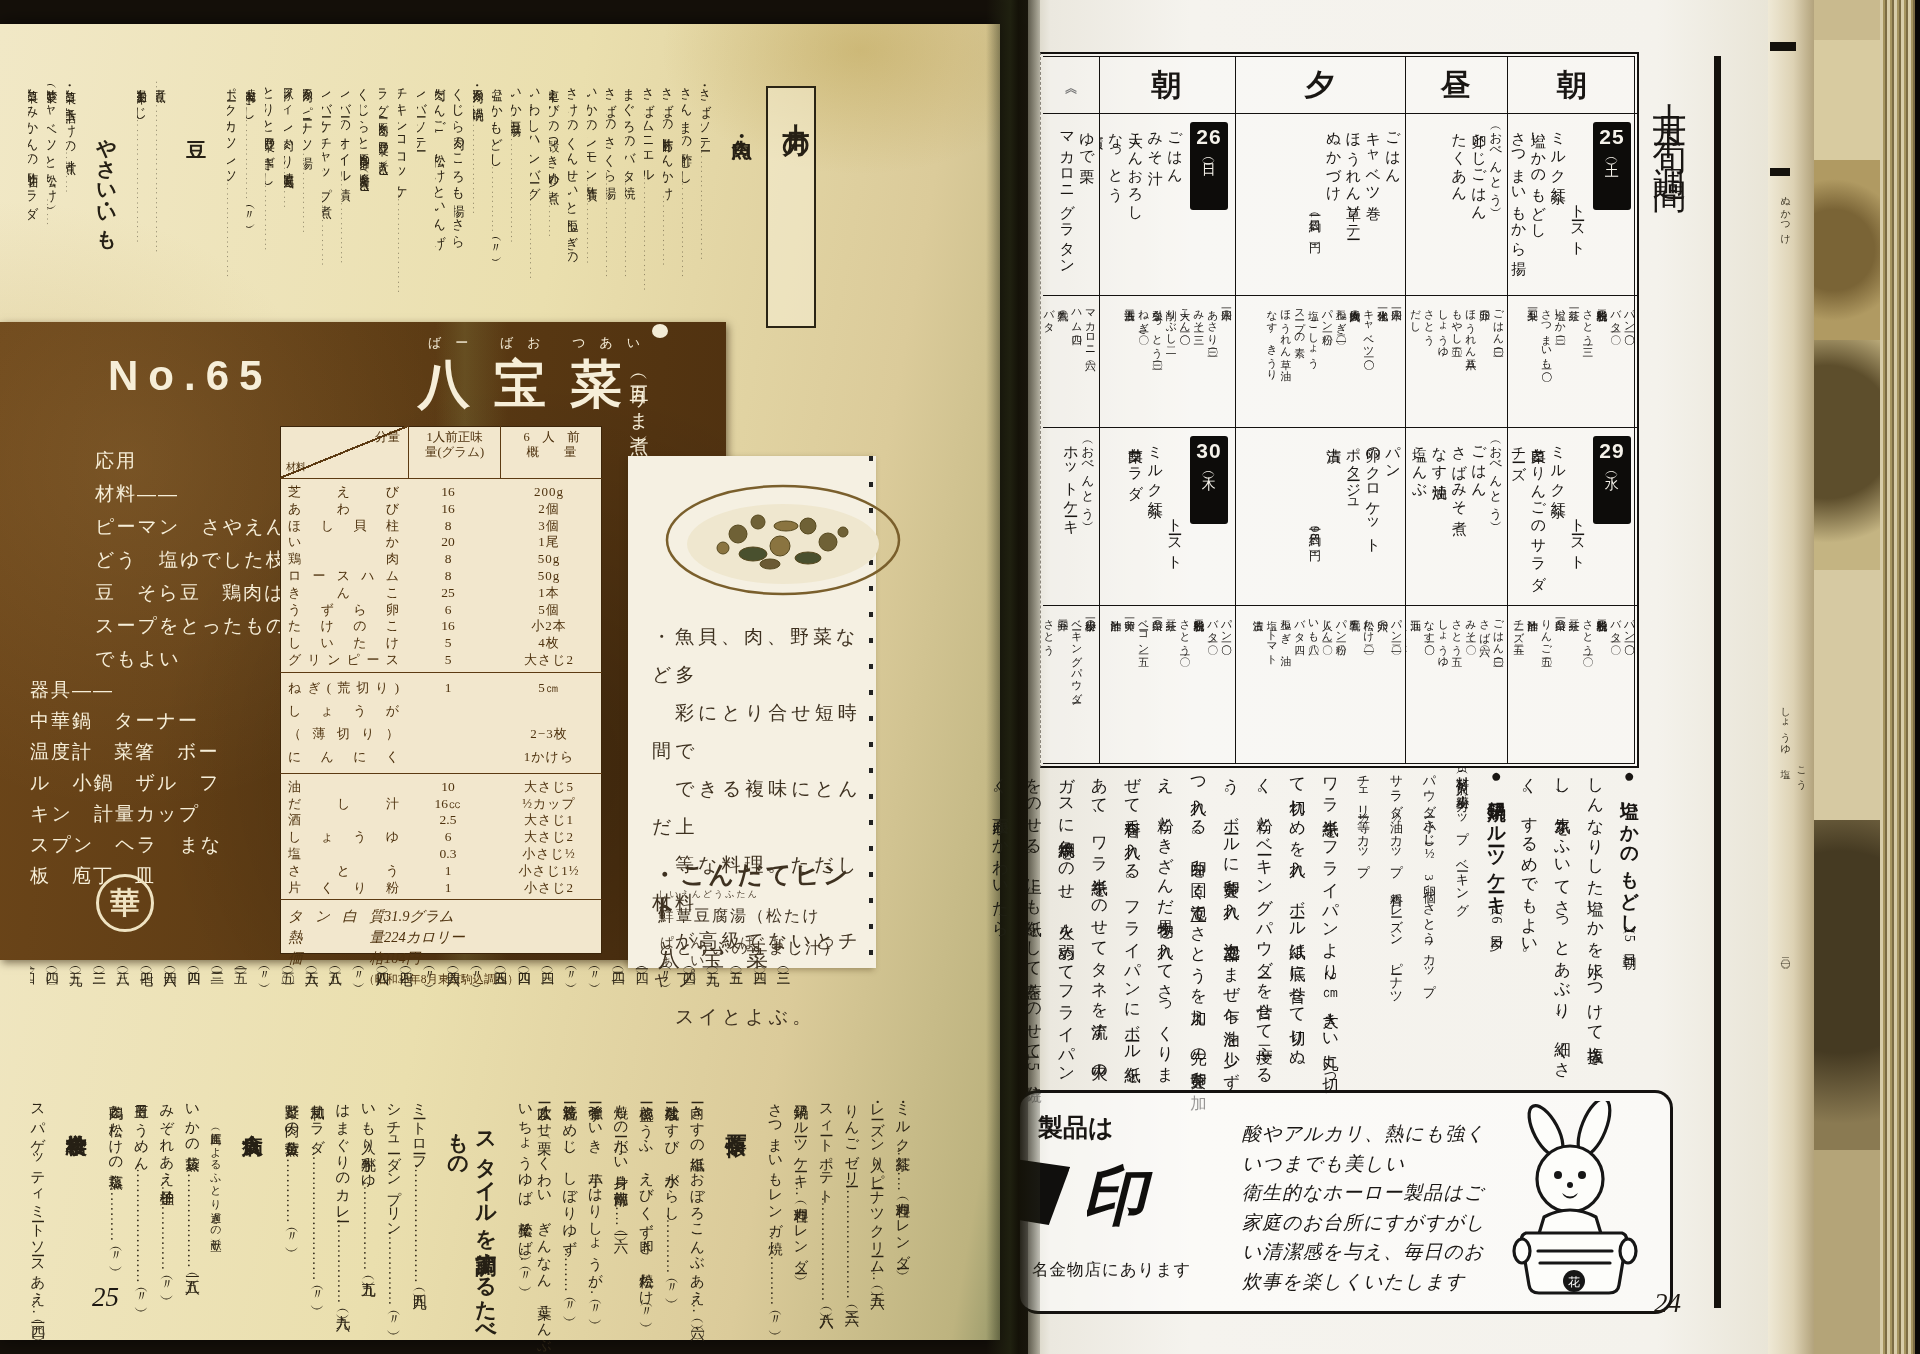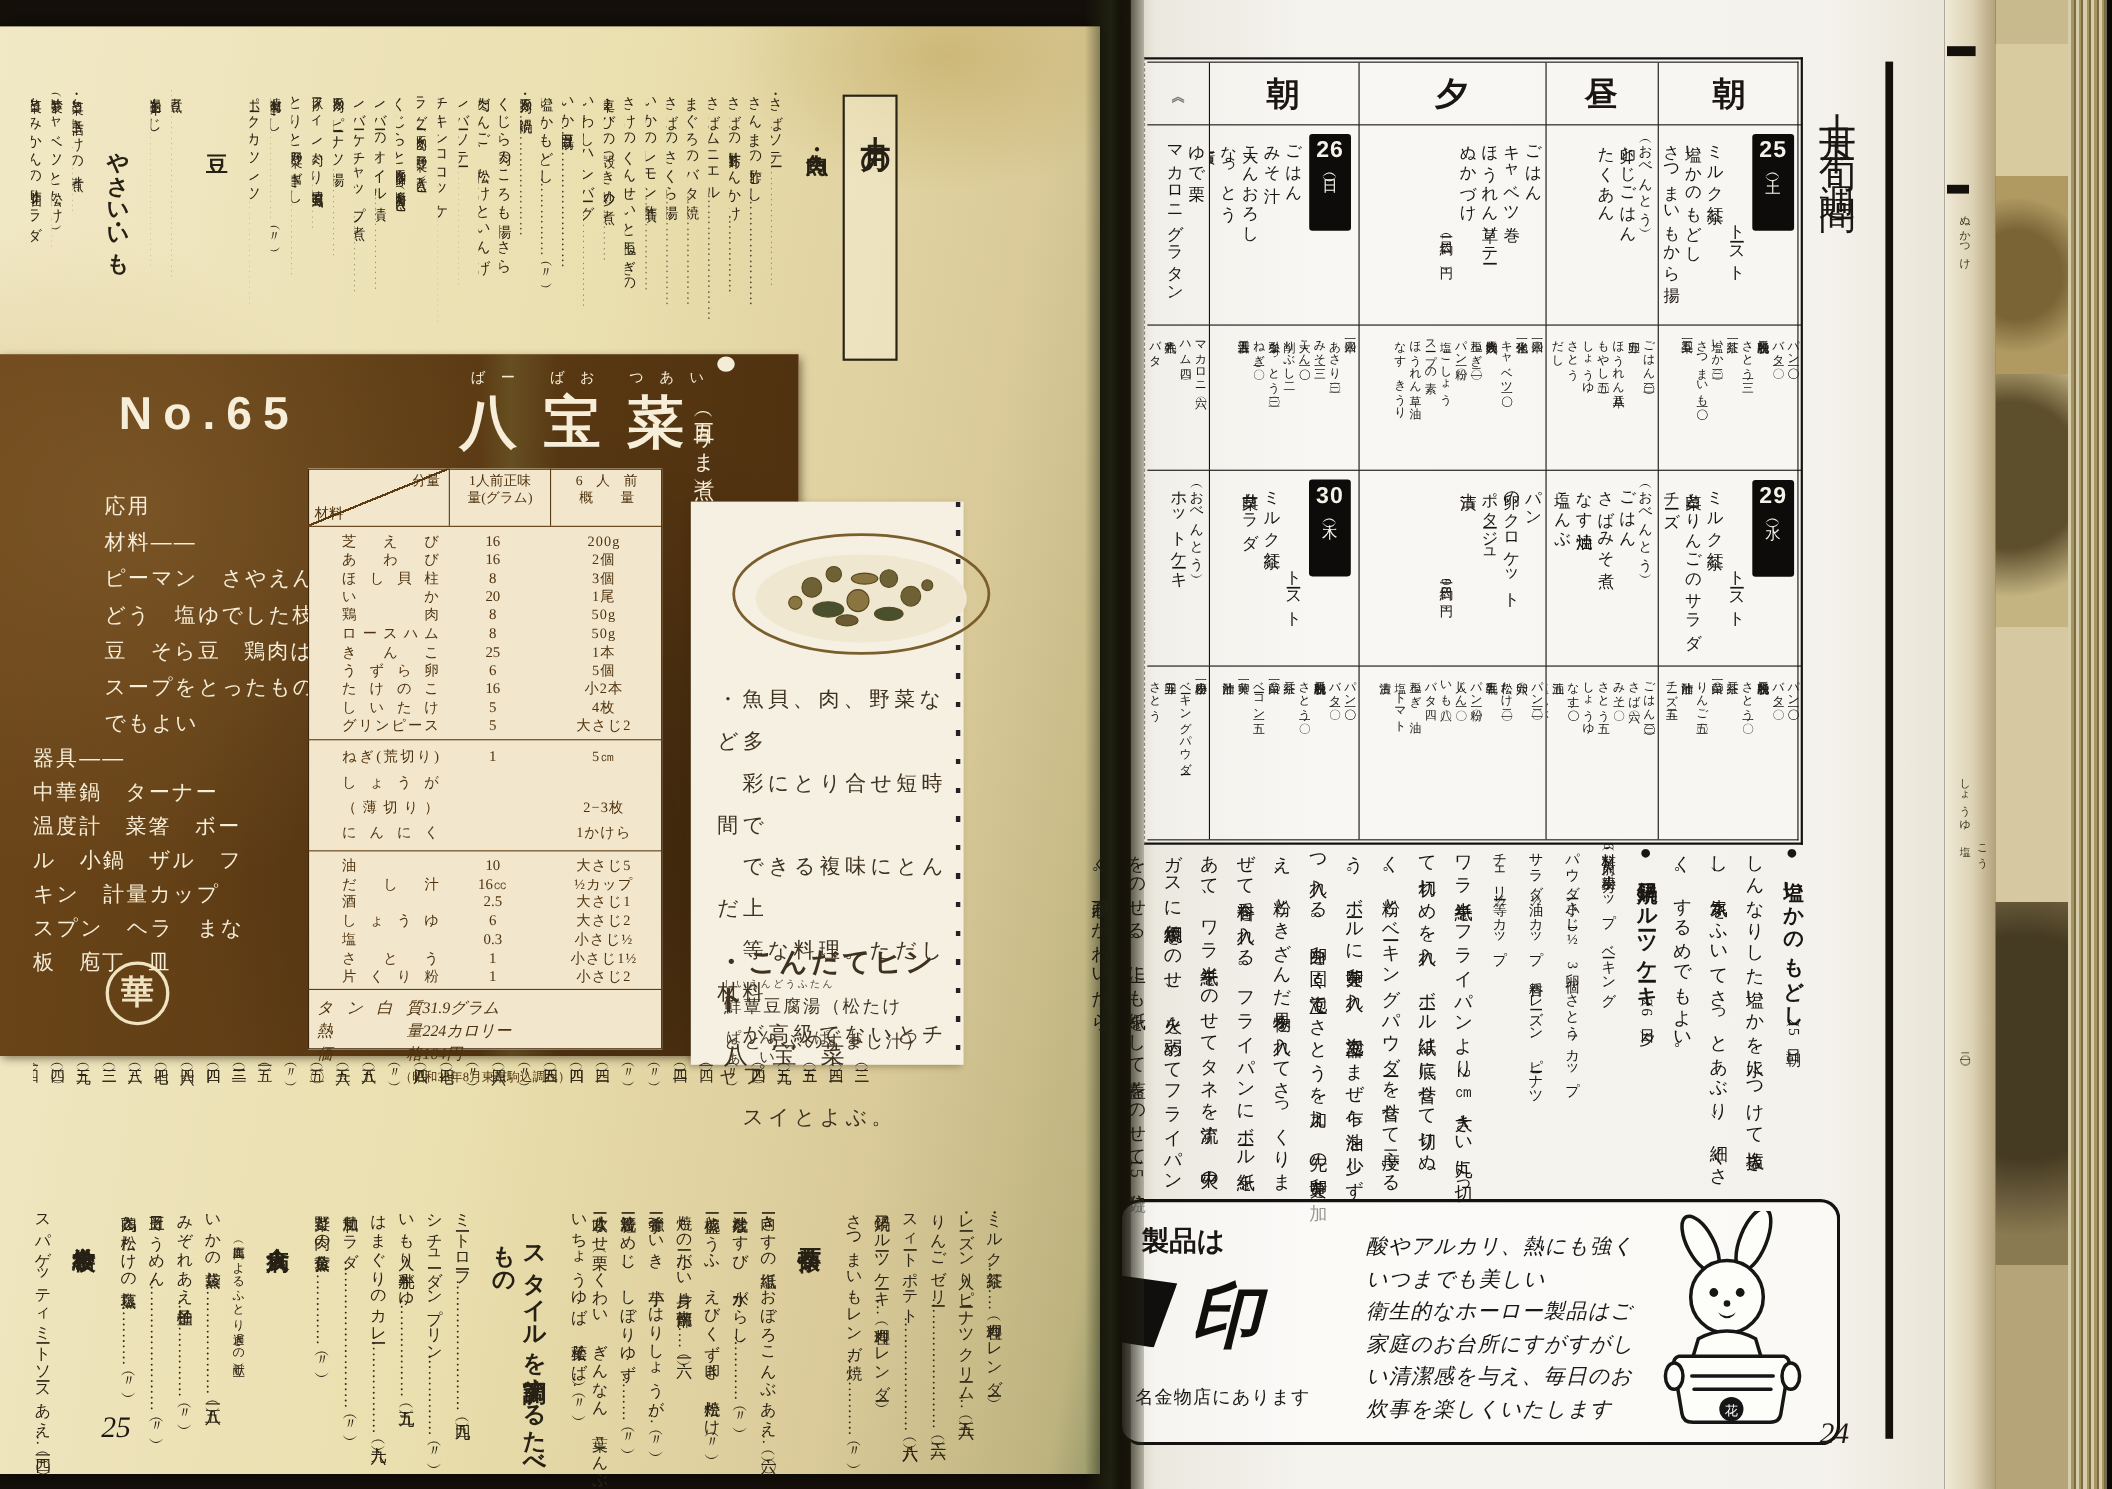--- a/index.html
+++ b/index.html
@@ -46,27 +46,27 @@
      color:#efe3c2;font-size:30px;font-weight:bold;text-align:center;line-height:52px;}
 
   
   .ing-panel{left:280px;top:104px;width:322px;height:528px;background:#f2e7cd;color:#4e320e;
      font-family:"Liberation Serif",serif;box-shadow:0 0 0 1px #3c250a inset;}
   .ing-head{display:grid;grid-template-columns:128px 92px 102px;height:52px;border-bottom:1.6px solid #5c3a12;}
   .ing-head>div{border-left:1.6px solid #5c3a12;font-size:12.5px;line-height:15px;position:relative;white-space:pre-line;text-align:center;padding-top:4px;}
   .ing-head>div:first-child{border-left:none;
      background:linear-gradient(to bottom right,transparent calc(50% - 1px),#5c3a12 calc(50% - 1px),#5c3a12 calc(50% + 1px),transparent calc(50% + 1px));}
   .diag-top{position:absolute;top:4px;right:8px;font-size:12.5px;}
-  .diag-bot{position:absolute;bottom:4px;left:6px;font-size:13px;}
+  .diag-bot{position:absolute;bottom:4px;left:6px;font-size:10px;}
   .ing-group{border-bottom:1.4px solid #5c3a12;padding:4px 0;}
   .trow{display:grid;grid-template-columns:120px 96px 106px;align-items:center;}
   .g1 .trow{height:16.8px;font-size:13px;}
   .g2 .trow{height:23px;font-size:13px;}
   .g3 .trow{height:16.8px;font-size:13px;}
-  .tn{padding-left:8px;text-align:justify;text-align-last:justify;letter-spacing:1px;margin-left:23px;}
+  .tn{padding-left:8px;text-align:justify;text-align-last:justify;letter-spacing:1px;}
   .t1{text-align:center;font-size:13.5px;}
   .t2{text-align:center;letter-spacing:1px;}
   .ing-foot{padding:7px 8px 0;font-style:italic;}
   .frow{display:grid;grid-template-columns:96px 1fr;font-size:14.5px;height:21px;}
   .fn{text-align:justify;text-align-last:justify;}
   .fnote{font-size:11.5px;text-align:center;margin-top:2px;letter-spacing:0;font-family:Liberation Serif, serif;}
 
   
   #desc-card{left:600px;top:432px;width:248px;height:512px;background:#f5f0e2;
      box-shadow:-2px 2px 6px rgba(60,40,10,.35);margin-left:28px;}

